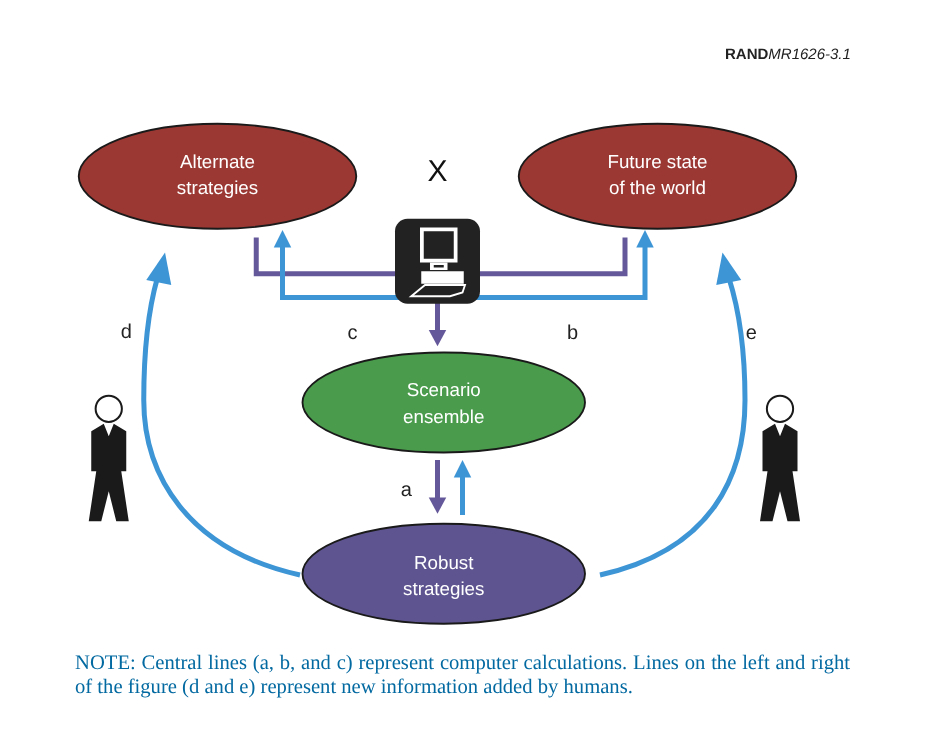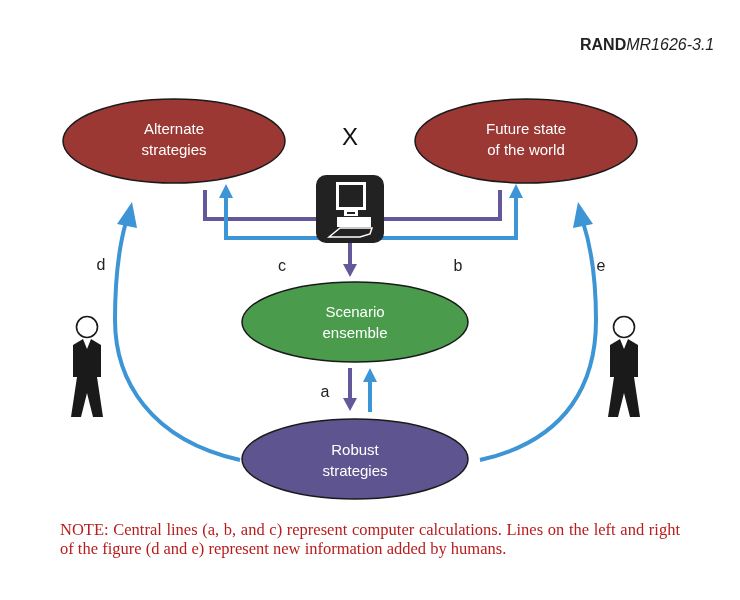--- a/index.html
+++ b/index.html
@@ -1,30 +1,30 @@
 <!DOCTYPE html>
 <html><head>
 <meta charset="utf-8">
 <style>
   html, body { margin: 0; padding: 0; background: #ffffff; }
   body { width: 740px; height: 600px; position: relative; overflow: hidden; }
   .ref {
     position: absolute; left: 580px; top: 36px;
-    font-family: "Liberation Sans", sans-serif; font-size: 16px; color: #222;
+    font-family: "Liberation Sans", sans-serif; font-size: 12px; color: #222;
   }
   .ref b { font-weight: bold; }
   .ref i { font-style: italic; }
   svg.diagram { position: absolute; left: 0; top: 0; }
   .node-label { font-family: "Liberation Sans", sans-serif; font-size: 15px; fill: #ffffff; }
   .line-label { font-family: "Liberation Sans", sans-serif; font-size: 16px; fill: #222; }
   .x-label { font-family: "Liberation Sans", sans-serif; font-size: 24px; fill: #111; }
   .note {
     position: absolute; left: 60px; top: 520px; width: 620px;
     font-family: "Liberation Serif", serif; font-size: 16.5px; line-height: 19px;
-    color: #b91c1c; text-align: justify;
+    color: #0369a1; text-align: justify;
   }
 </style>
 </head>
 <body>
 
 <div class="ref">
   <b>RAND</b><i>MR1626-3.1</i>
 </div>
 
 <svg class="diagram" width="740" height="600" viewBox="0 0 740 600">

